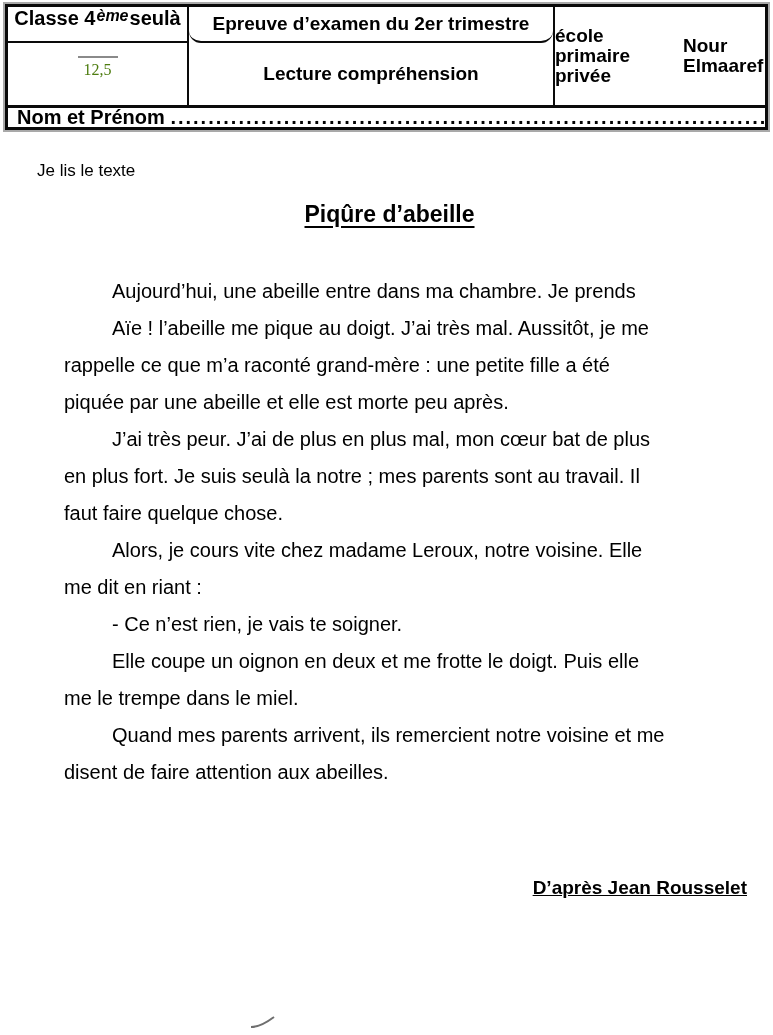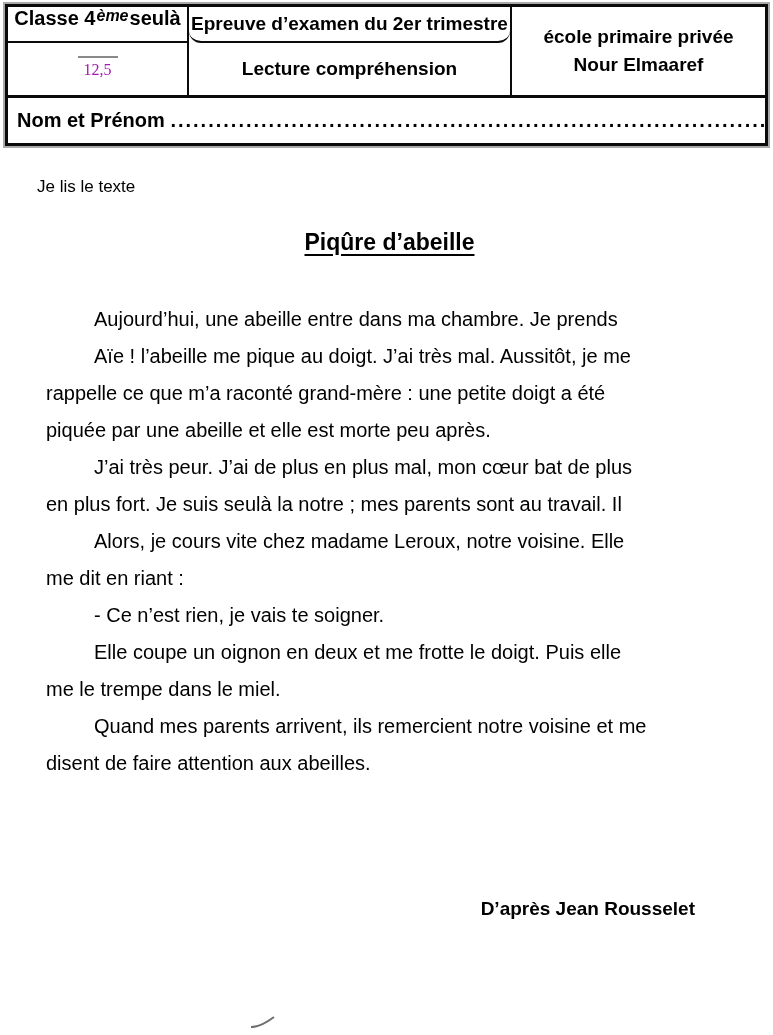--- a/index.html
+++ b/index.html
@@ -13,78 +13,78 @@
 
   
   .header-table {
     margin: 4px 5px 0 5px;
     border: 3px solid #0a0a0a;
     outline: 2px solid #a9a9a9;
   }
   .ht-top { display: flex; }
   .ht-col-left  { width: 181px; border-right: 2px solid #0a0a0a; }
   .ht-col-mid   { flex: 1; border-right: 2px solid #0a0a0a; }
-  .ht-col-right { width: 253px; display: flex; flex-direction: column;
+  .ht-col-right { width: 210px; display: flex; flex-direction: row;
                   justify-content: center; align-items: center; gap: 8px; }
   .cell-class {
     height: 36px; border-bottom: 2px solid #0a0a0a;
     display: flex; align-items: flex-start; justify-content: center;
     font-weight: bold; font-size: 20px;
   }
   .cell-class sup { font-size: 16px; font-weight: bold; margin: 0 1px; font-style: italic; }
   .cell-exam {
     height: 36px; border-bottom: 2px solid #0a0a0a;
     display: flex; align-items: center; justify-content: center;
     font-weight: bold; font-size: 19px; border-radius: 12px;
   }
   .cell-score {
     height: 48px; display: flex; flex-direction: column;
     align-items: center; justify-content: center;
   }
   .score-bar { width: 40px; border-top: 2px solid #8a8a8a; margin-bottom: 3px; }
-  .score-num { font-family: "Liberation Serif", serif; font-size: 16px; color: #a21caf; }
+  .score-num { font-family: "Liberation Serif", serif; font-size: 16px; color: #4d7c0f; }
   .cell-subject {
-    height: 52px; display: flex; align-items: center; justify-content: center;
+    height: 62px; display: flex; align-items: center; justify-content: center;
     font-weight: bold; font-size: 19px;
   }
   .school-line { font-weight: bold; font-size: 19px; line-height: 20px; }
   .ht-name {
     border-top: 3px solid #0a0a0a;
-    height: 48px; display: flex; align-items: center;
+    height: 22px; display: flex; align-items: center;
     padding: 0 30px 0 9px;
     font-weight: bold; font-size: 20px;
     white-space: nowrap; overflow: hidden;
   }
   .name-dots { letter-spacing: 2px; font-weight: bold; }
 
   
   .instruction {
     margin: 31px 0 0 37px;
     font-size: 17px;
   }
   .text-title {
-    margin-top: 32px;
+    margin-top: 20px;
     text-align: center;
     font-size: 23px; font-weight: bold;
     text-decoration: underline;
     text-underline-offset: 4px;
     padding-left: 6px;
   }
   .reading-text {
     margin-top: 45px;
-    padding: 0 44px 0 46px;
+    padding: 0 44px 0 64px;
     font-size: 20px;
   }
   .text-line { line-height: 37px; white-space: nowrap; }
   .text-line.indent { padding-left: 48px; }
   .attribution {
-    margin-top: 116px;
-    padding-right: 78px;
+    margin-top: 86px;
+    padding-right: 26px;
     text-align: right;
-    font-weight: bold; font-size: 19px;
+    font-weight: bold; font-size: 19px; text-decoration: underline;
   }
   .stray-mark {
     position: absolute; left: 250px; top: 1015px;
     width: 26px; height: 14px;
   }
 </style>
 </head>
 <body>
 
 <div class="header-table">
@@ -114,24 +114,25 @@
   </div>
 </div>
 
 <div class="instruction">Je lis le texte</div>
 
 <div class="text-title">Piqûre d’abeille</div>
 
 <div class="reading-text">
   <div class="text-line indent">Aujourd’hui, une abeille entre dans ma chambre. Je prends</div>
   <div class="text-line indent">Aïe ! l’abeille me pique au doigt. J’ai très mal. Aussitôt, je me</div>
-  <div class="text-line">rappelle ce que m’a raconté grand-mère : une petite doigt a été</div>
+  <div class="text-line">rappelle ce que m’a raconté grand-mère : une petite fille a été</div>
   <div class="text-line">piquée par une abeille et elle est morte peu après.</div>
   <div class="text-line indent">J’ai très peur. J’ai de plus en plus mal, mon cœur bat de plus</div>
   <div class="text-line">en plus fort. Je suis seulà la notre ; mes parents sont au travail. Il</div>
+  <div class="text-line">faut faire quelque chose.</div>
   <div class="text-line indent">Alors, je cours vite chez madame Leroux, notre voisine. Elle</div>
   <div class="text-line">me dit en riant :</div>
   <div class="text-line indent">- Ce n’est rien, je vais te soigner.</div>
   <div class="text-line indent">Elle coupe un oignon en deux et me frotte le doigt. Puis elle</div>
   <div class="text-line">me le trempe dans le miel.</div>
   <div class="text-line indent">Quand mes parents arrivent, ils remercient notre voisine et me</div>
   <div class="text-line">disent de faire attention aux abeilles.</div>
 </div>
 
 <div class="attribution">D’après Jean Rousselet</div>

